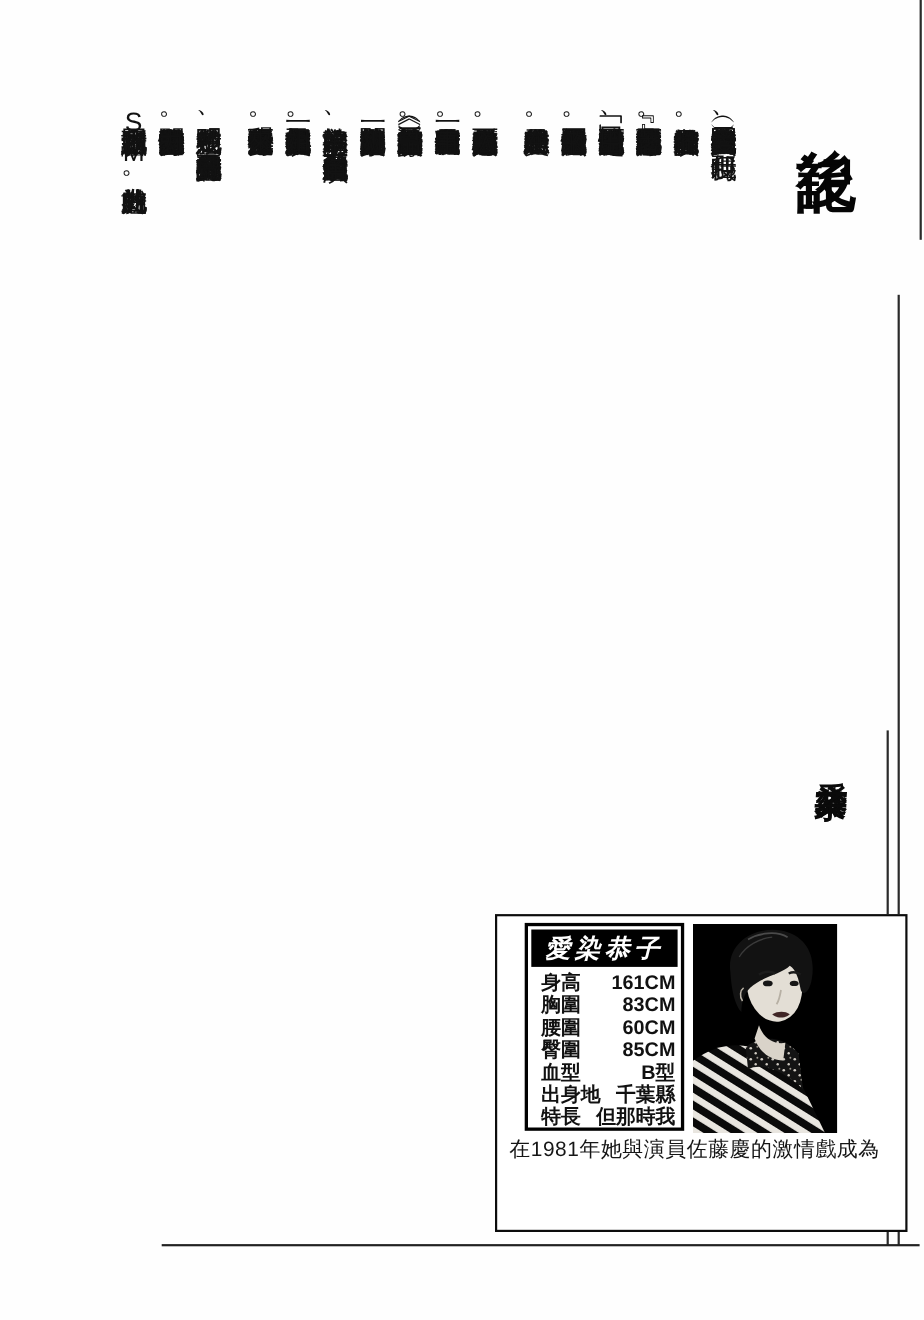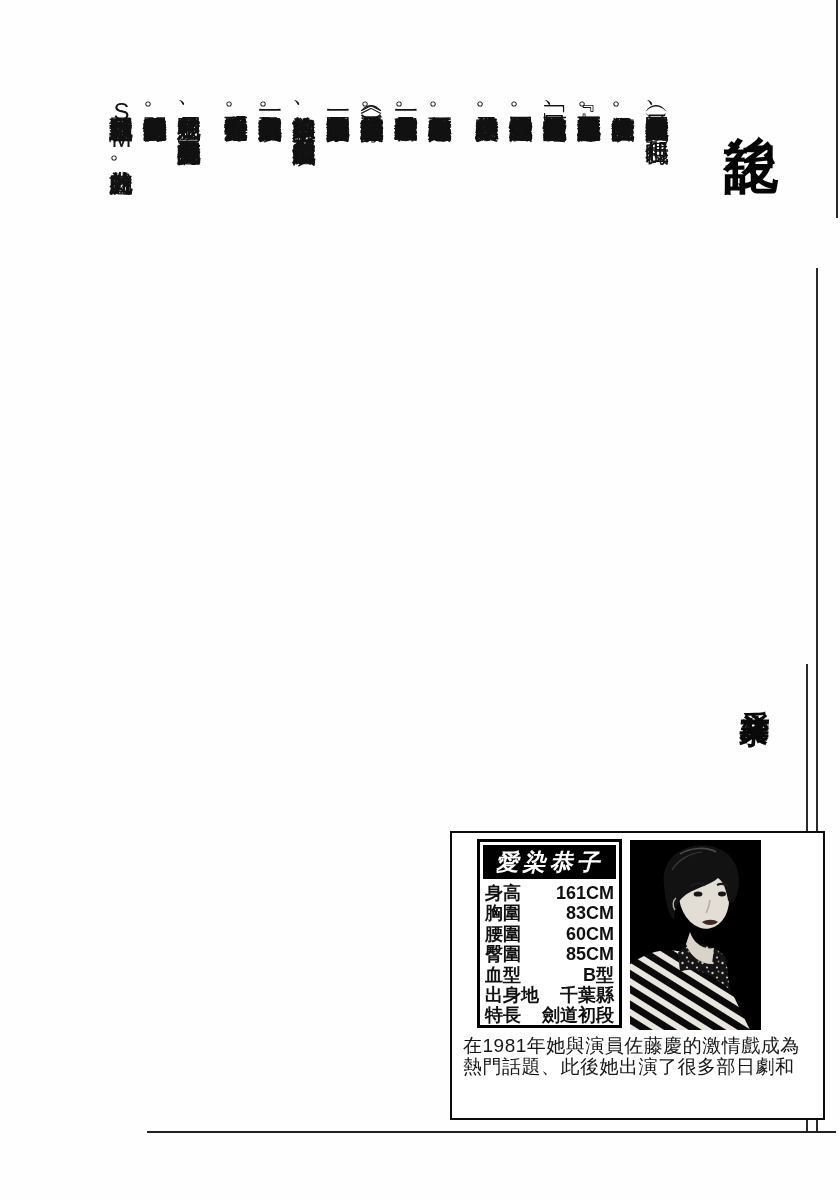--- a/index.html
+++ b/index.html
@@ -44,21 +44,21 @@
   .stats-box{
     position:absolute;left:25px;top:6px;width:145px;height:189px;
     border:3px solid #000;box-sizing:border-box;background:#fff;
   }
   .stats-header{
     margin:3px;height:34px;background:#000;color:#fff;
     display:flex;align-items:center;justify-content:center;
     font-family:"DejaVu Serif", serif;font-style:italic;font-weight:800;
     font-size:23px;letter-spacing:4px;white-space:nowrap;overflow:hidden;
   }
-  .stats-rows{padding:1px 5px 0 5px;}
+  .stats-rows{padding:1px 5px 0 12px;}
   .stat-row{
     display:flex;justify-content:space-between;align-items:baseline;
     font-size:18px;font-weight:700;line-height:20.4px;white-space:nowrap;
   }
   .stat-value{text-align:center;}
   .photo{
     position:absolute;left:178px;top:7px;width:131px;height:190px;
     background:#000;overflow:hidden;
   }
   .caption{
@@ -124,21 +124,21 @@
           <div class="stat-row">
             <span class="stat-label">血型</span>
             <span class="stat-value">B型</span>
           </div>
           <div class="stat-row">
             <span class="stat-label">出身地</span>
             <span class="stat-value">千葉縣</span>
           </div>
           <div class="stat-row">
             <span class="stat-label">特長</span>
-            <span class="stat-value">劍道初段</span>
+            <span class="stat-value">但那時我</span>
           </div>
         </div>
     </div>
 
     <div class="photo">
       <svg width="131" height="190" viewBox="0 0 131 190" xmlns="http://www.w3.org/2000/svg">
         <defs>
           <pattern id="stripes" width="13" height="13" patternUnits="userSpaceOnUse" patternTransform="rotate(32 0 0)">
             <rect width="13" height="13" fill="#0a0a0a"></rect>
             <rect y="0" width="13" height="6" fill="#e9e6e0"></rect>
@@ -175,17 +175,16 @@
 
         <path d="M80,60 C79,66 78,70 76,73" stroke="#b7b0a4" stroke-width="1.6" fill="none"></path>
         <path d="M72,82 C77,79 84,79 88,82 C84,86 76,86 72,82 Z" fill="#402626"></path>
 
         <path d="M46,58 C43,60 42,66 45,70" stroke="#b7b0a4" stroke-width="1.4" fill="none"></path>
       </svg>
     </div>
 
     <div class="caption" id="caption">
         <div class="caption-line">在1981年她與演員佐藤慶的激情戲成為</div>
-        <div class="caption-line">熱門話題、此後她出演了很多部日劇和</div>
       </div>
   </div>
 
 </div>
 
 </body></html>

